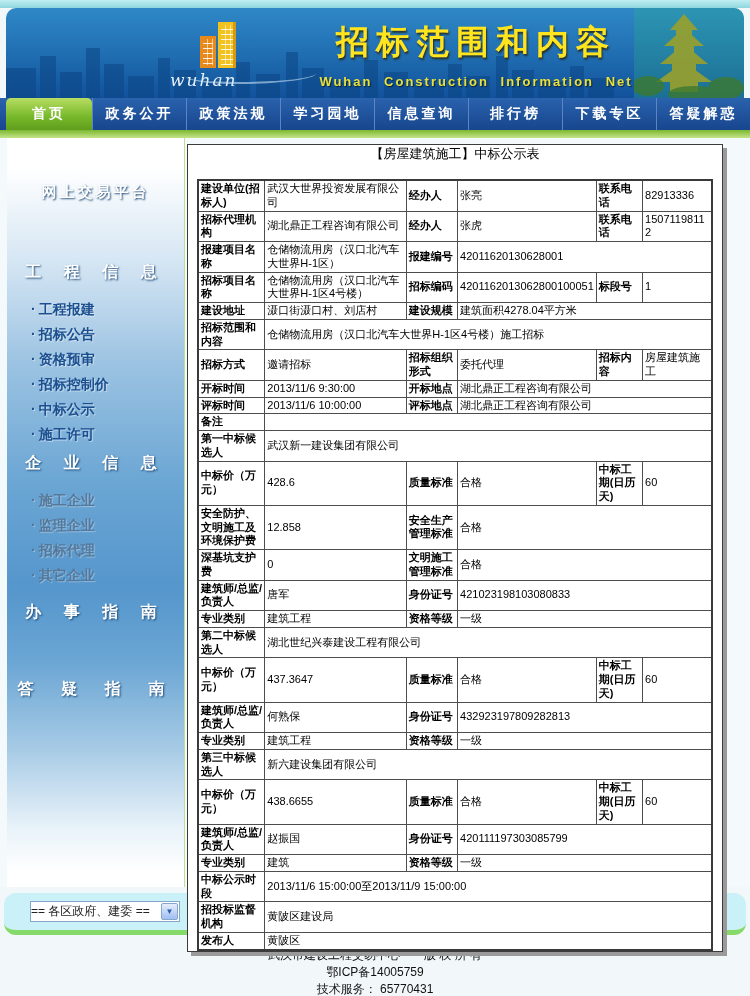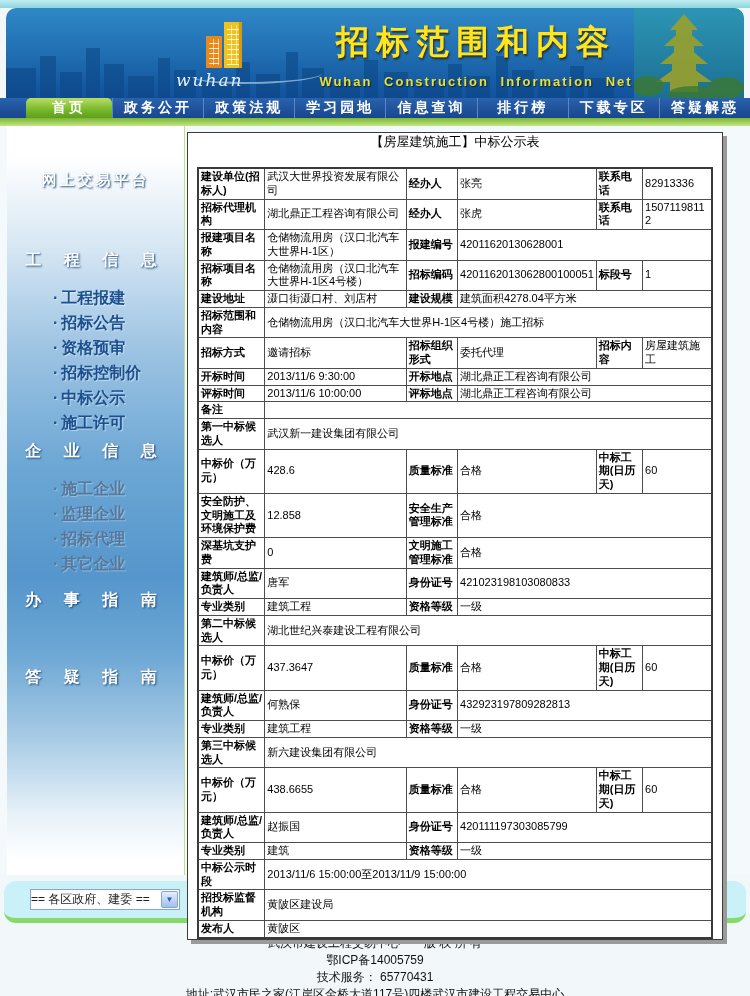--- a/index.html
+++ b/index.html
@@ -14,61 +14,61 @@
   .header {
     position:relative; margin:0 6px; height:90px; overflow:hidden;
     border-radius:10px 10px 0 0;
     background:linear-gradient(180deg,#2f88c6 0%,#1f6cb0 55%,#11519b 100%);
   }
   .header svg.skyline { position:absolute; bottom:0; left:0; }
   .header .right-photo {
     position:absolute; right:0; top:0; width:110px; height:100%;
     background:linear-gradient(180deg,#2d95b4,#1b6f95); border-radius:0 10px 0 0;
   }
-  .logo-block { position:absolute; left:170px; top:14px; width:110px; }
+  .logo-block { position:absolute; left:164px; top:14px; width:110px; }
   .logo-bld { position:relative; height:46px; margin-left:26px; }
   .bld-a { position:absolute; left:22px; top:0; width:18px; height:46px; background:#f2c21e;
            box-shadow:inset -3px 0 0 #d89a10; }
   .bld-b { position:absolute; left:4px; top:14px; width:16px; height:32px; background:#e8891c; }
   .bld-win { position:absolute; inset:3px; background:
       repeating-linear-gradient(180deg, transparent 0 4px, rgba(255,255,255,.85) 4px 5px),
       repeating-linear-gradient(90deg, transparent 0 4px, rgba(255,255,255,.55) 4px 5px); }
   .logo-script { font-family:"DejaVu Serif",serif; font-style:italic; color:#e6f0fa;
       font-size:17px; letter-spacing:2px; margin-top:2px; }
   .logo-swoosh { position:absolute; left:-10px; top:44px; width:130px; height:18px;
       border-bottom:2px solid rgba(200,225,245,.6); border-radius:0 0 60% 40%; }
   .titles { position:absolute; left:300px; top:12px; width:340px; text-align:center; }
   .site-title { font-size:33px; font-weight:bold; color:#ffe41e; letter-spacing:7px;
       text-shadow:1px 2px 2px rgba(40,30,0,.8); white-space:nowrap; }
   .site-subtitle { margin-top:9px; font-size:13px; font-weight:bold; color:#e8e03c;
       letter-spacing:2px; word-spacing:6px; text-shadow:1px 1px 1px rgba(0,0,0,.6); white-space:nowrap; }
   
-  .nav { display:flex; height:20px; background:linear-gradient(180deg,#2a62ad,#17468e);padding-left:20px; }
+  .nav { display:flex; height:32px; background:linear-gradient(180deg,#2a62ad,#17468e); }
   .nav-tab { flex:1; display:flex; align-items:center; justify-content:center;
       color:#fff; font-size:14px; font-weight:bold; letter-spacing:3px;
       border-left:1px solid #5d85c4; cursor:pointer; white-space:nowrap; }
   .nav-tab:first-child { border-left:none; flex:0 0 86px; margin-left:6px;
       background:linear-gradient(180deg,#b8dd62,#76b82a 60%,#609d1d);
       border-radius:5px 5px 0 0; }
   .green-strip { height:8px; background:linear-gradient(180deg,#7ab82e,#c4e488); }
   
   .main { position:relative; width:750px; height:749px; background:#f4fafb; }
   .sidebar {
     position:absolute; left:7px; top:0; width:178px; height:100%;
     background:linear-gradient(180deg,#ffffff 0%,#ffffff 4%,#d7e7f4 16%,#9cc3e2 30%,
       #6ba6d4 46%,#5596cc 60%,#6ba6d4 70%,#a9cce6 82%,#e8f2f9 92%,#ffffff 98%);
     border-right:1px solid #bfe08e;
   }
   .platform-title { margin-top:45px; text-align:center; color:#fff; font-size:15px;
       font-weight:bold; letter-spacing:3px; text-shadow:1px 1px 2px #1d4a78; }
   .side-section { text-align:center; color:#fff; font-size:16px; font-weight:bold;
       letter-spacing:9px; text-shadow:1px 1px 2px #1d4a78; cursor:pointer; white-space:nowrap; }
-  .s1 { margin-top:60px; } .s2 { margin-top:6px; } .s3 { margin-top:14px; } .s4 { margin-top:56px; }
+  .s1 { margin-top:60px; } .s2 { margin-top:6px; } .s3 { margin-top:14px; } .s4 { margin-top:56px;font-family:Liberation Mono, monospace; }
   .side-items { margin-top:14px; }
-  .side-item { padding-left:46px; height:25px; line-height:25px; font-size:16px;
+  .side-item { padding-left:24px; height:25px; line-height:25px; font-size:14px;
       font-weight:bold; cursor:pointer; white-space:nowrap; }
   .side-item::before { content:"·"; margin-right:3px; }
   .g1 .side-item { color:#1b4f8f; text-shadow:1px 1px 1px rgba(255,255,255,.5); }
   .g2 .side-item { color:#55789a; text-shadow:1px 1px 1px rgba(255,255,255,.35); }
   
   .panel {
     position:absolute; left:187px; top:6px; width:536px; min-height:725px;
     background:#fff; border:1px solid #3c3c3c; box-shadow:4px 4px 0 #9a9a9a;
   }
   .table-title { text-align:center; font-size:13px; color:#000; }

